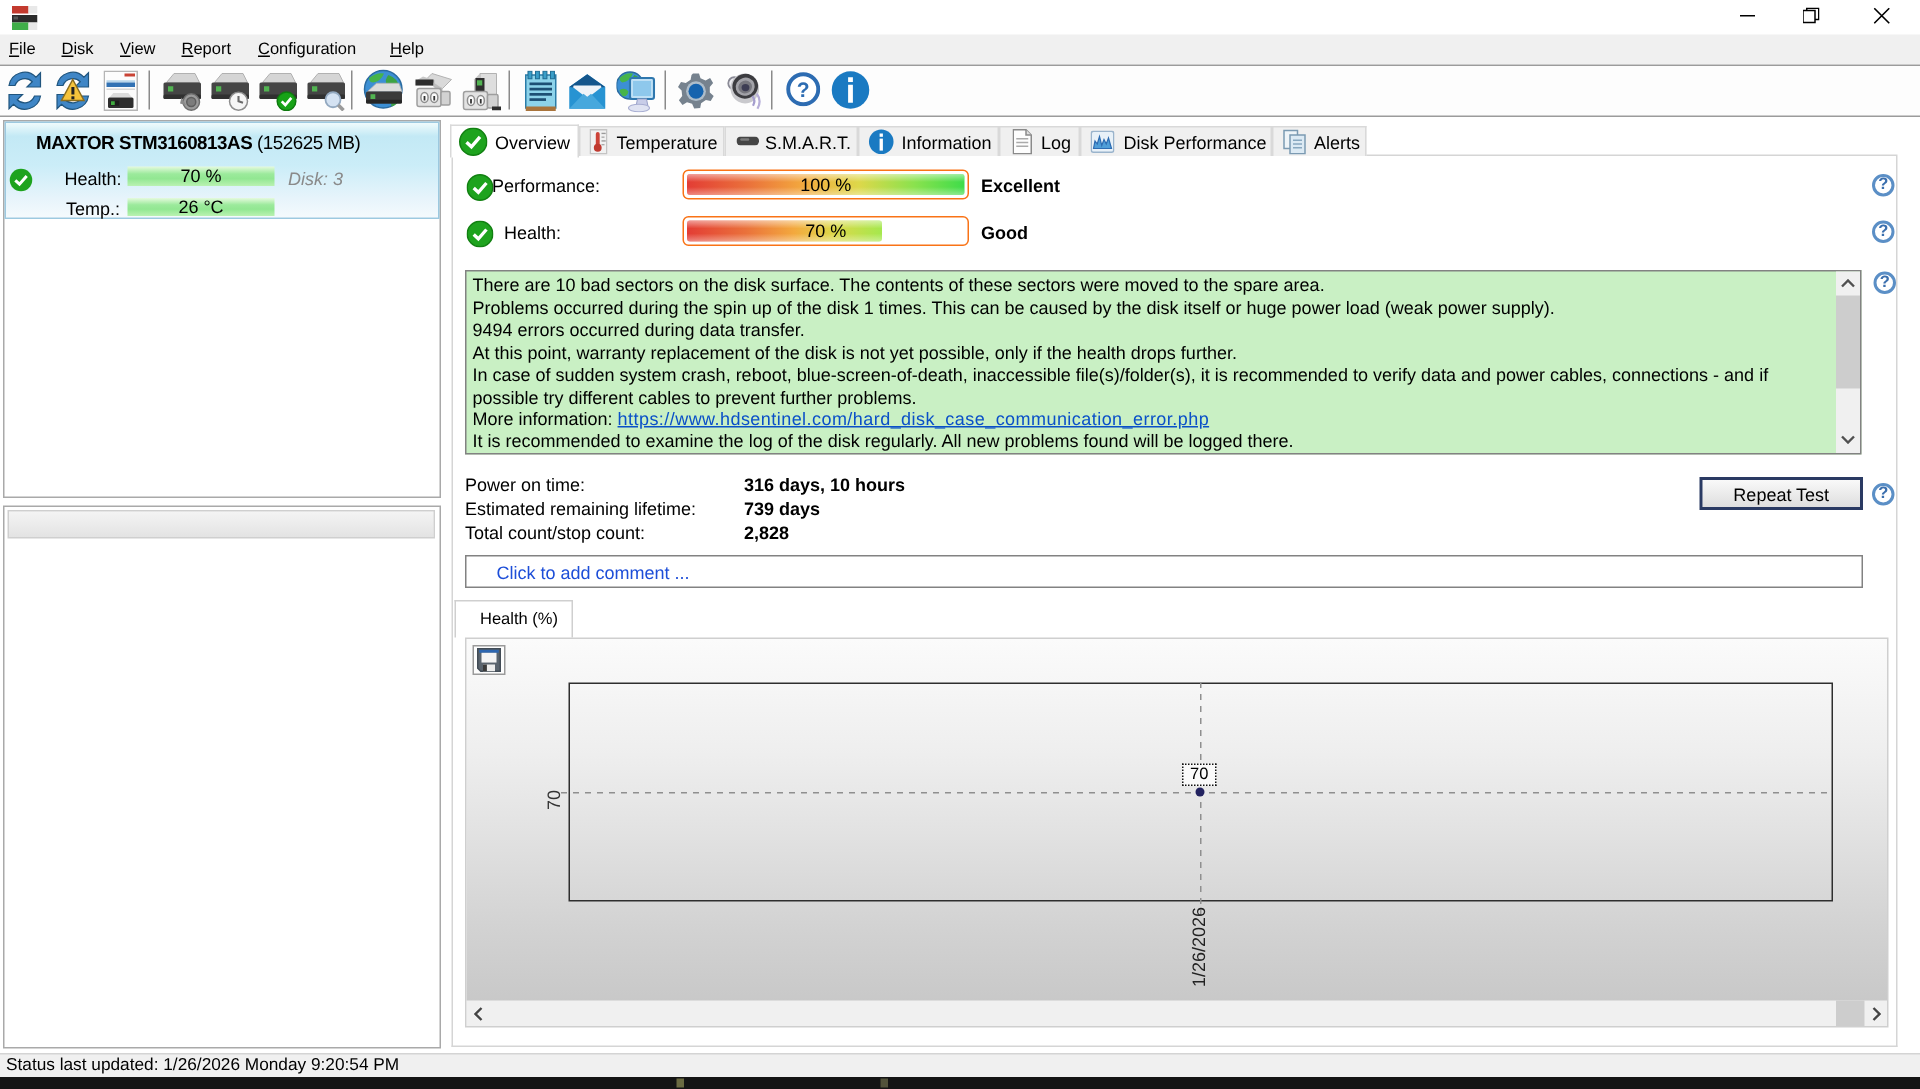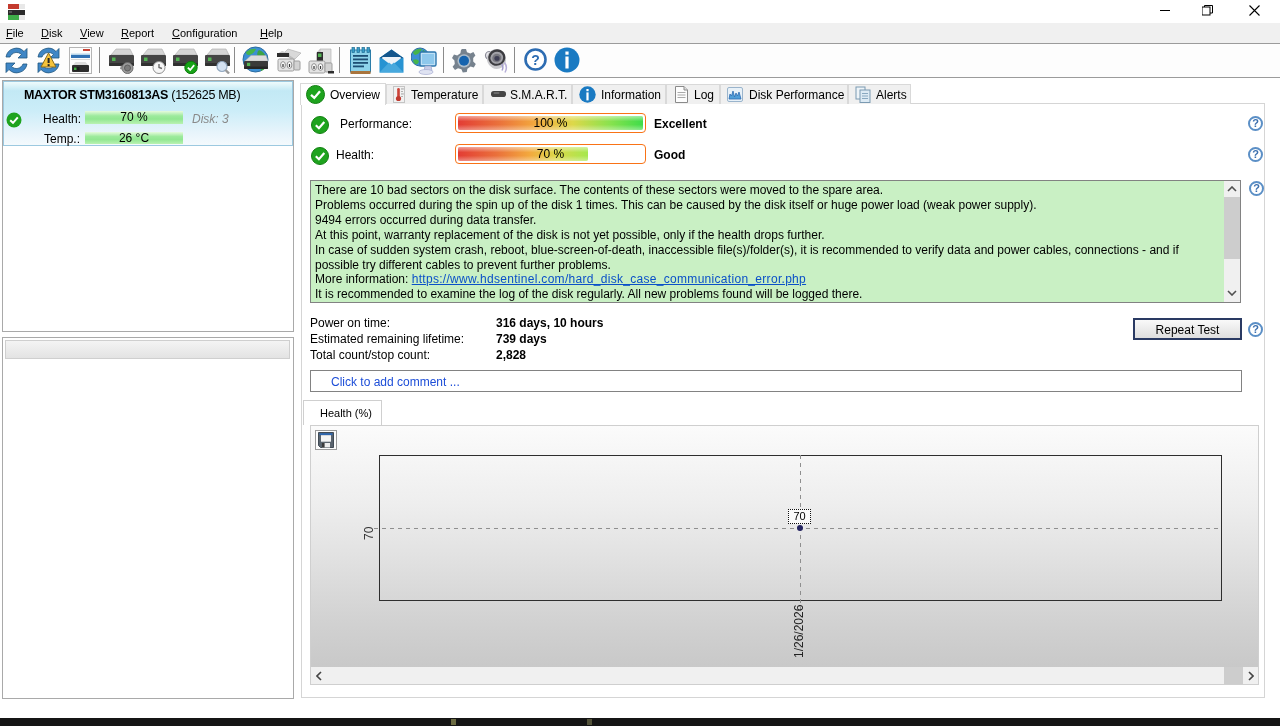--- a/index.html
+++ b/index.html
@@ -309,21 +309,21 @@
       <rect x="7" y="9.5" width="6" height="1" fill="#88a8c0"></rect>
       <rect x="7" y="12" width="6" height="1" fill="#88a8c0"></rect>
   </svg>
   <div class="tablabel" style="left:876px;top:88px">Alerts</div>
 
   <svg class="abs" style="left:311px;top:116px" width="18" height="18" viewBox="0 0 18 18">
     <circle cx="9" cy="9" r="8.5" fill="#1ea31e"></circle>
       <circle cx="9" cy="9" r="8.5" fill="none" stroke="#128012" stroke-width="1"></circle>
     <path d="M4.8 9.3 L7.9 12.2 L13.3 6" stroke="#fff" stroke-width="2.2" fill="none"></path>
   </svg>
-  <div class="abs" style="left:340px;top:117px">Performance:</div>
+  <div class="abs" style="left:328px;top:117px">Performance:</div>
   <div class="meter" style="left:455px;top:113px">
     <div class="fill" style="width:185px;background:linear-gradient(90deg,#e33d35 0%,#ea713b 22%,#f3a93e 42%,#ddd84a 62%,#8ae24e 82%,#3fdc4a 100%)"></div>
     <div class="mtext">100 %</div>
   </div>
   <div class="abs" style="left:654px;top:117px;font-weight:bold">Excellent</div>
   <div class="helpq" style="left:1248px;top:116px">?</div>
   <svg class="abs" style="left:311px;top:147px" width="18" height="18" viewBox="0 0 18 18">
     <circle cx="9" cy="9" r="8.5" fill="#1ea31e"></circle>
       <circle cx="9" cy="9" r="8.5" fill="none" stroke="#128012" stroke-width="1"></circle>
     <path d="M4.8 9.3 L7.9 12.2 L13.3 6" stroke="#fff" stroke-width="2.2" fill="none"></path>
@@ -389,16 +389,17 @@
 
   <div class="sbtrack" style="left:311px;top:667px;width:947px;height:17px"></div>
   <div class="sbthumb" style="left:1224px;top:667px;width:19px;height:17px"></div>
   <svg class="abs" style="left:316px;top:671px" width="6" height="10" viewBox="0 0 6 10">
       <path d="M5 1 L1 5 L5 9" stroke="#444" stroke-width="1.6" fill="none"></path>
     </svg>
   <svg class="abs" style="left:1248px;top:671px" width="6" height="10" viewBox="0 0 6 10">
       <path d="M1 1 L5 5 L1 9" stroke="#444" stroke-width="1.6" fill="none"></path>
     </svg>
 
+  <div class="abs" id="statusbar">Status last updated: 1/26/2026 Monday 9:20:54 PM</div>
   <div class="abs" id="taskstrip"></div>
   <div class="abs" style="left:451px;top:719px;width:5px;height:6px;background:#6b6b42"></div>
   <div class="abs" style="left:587px;top:719px;width:5px;height:6px;background:#52523a"></div>
 </div>
 
 </body></html>

